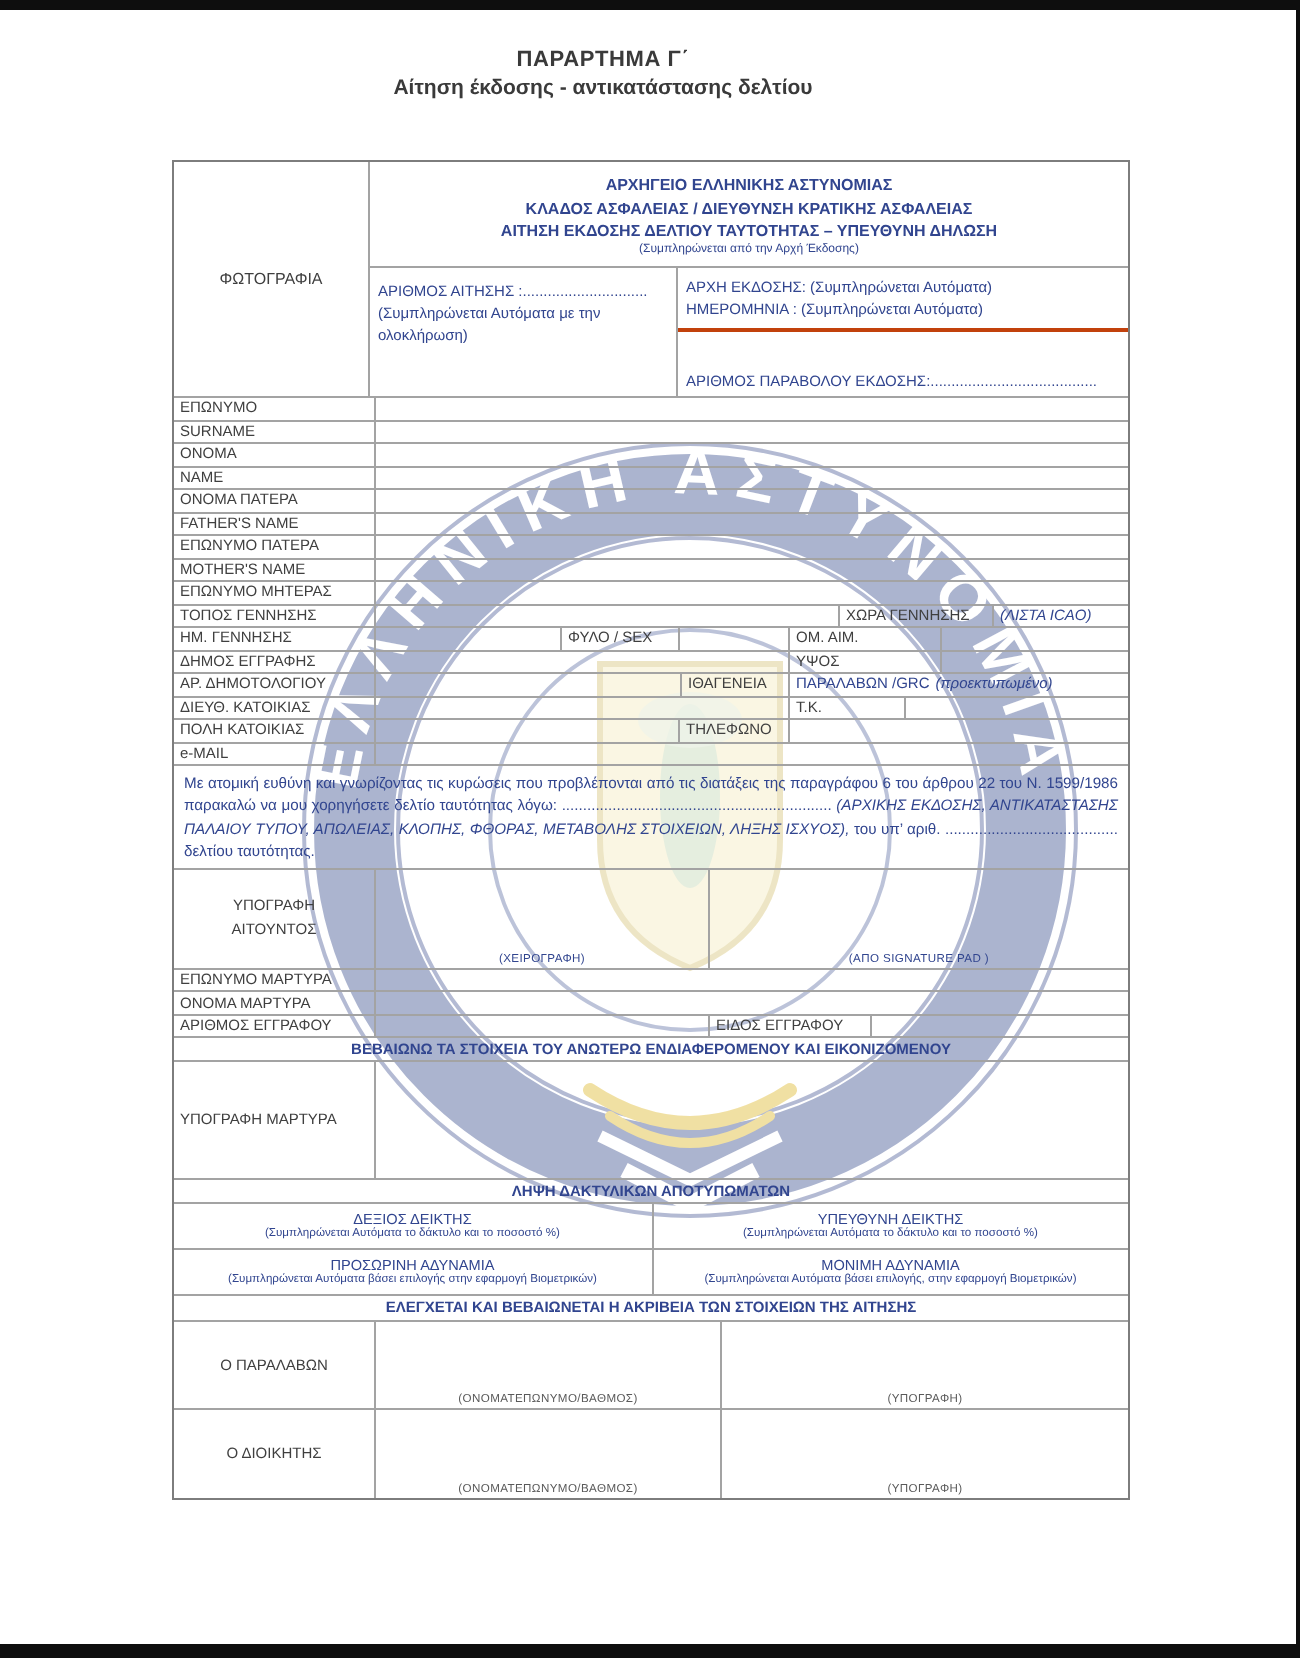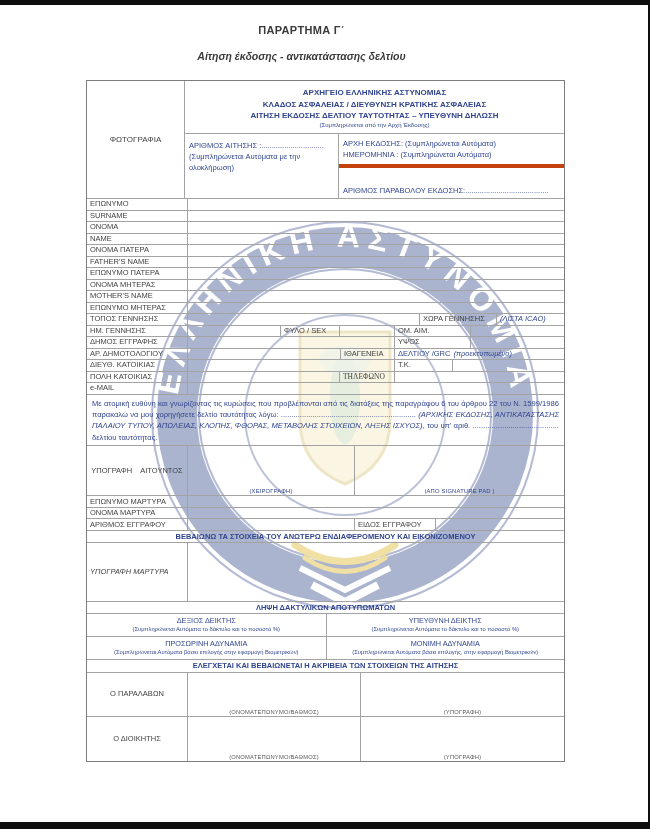--- a/index.html
+++ b/index.html
@@ -4,21 +4,21 @@
 <style>
   html,body{margin:0;padding:0;}
   body{width:650px;height:829px;position:relative;background:#ffffff;
        font-family:"Liberation Sans","DejaVu Sans",sans-serif;overflow:hidden;}
   .bar-top{position:absolute;top:0;left:0;width:650px;height:5px;background:#0e0e0e;}
   .bar-bottom{position:absolute;top:822px;left:0;width:650px;height:7px;background:#0e0e0e;}
   .bar-right{position:absolute;top:0;right:0;width:2px;height:829px;background:#0e0e0e;}
 
   .titles{position:absolute;top:24px;left:0;width:603px;text-align:center;color:#3a3a3a;}
   .title{font-size:11px;font-weight:bold;letter-spacing:.3px;}
-  .subtitle{font-size:10.5px;font-weight:bold;margin-top:14px;font-style:italic;}
+  .subtitle{font-size:10.5px;font-weight:bold;margin-top:2px;}
 
   
   .wm{position:absolute;left:0;top:0;pointer-events:none;z-index:0;}
 
   
   .sheet{position:absolute;left:86px;top:80px;width:477px;border:1px solid #7d7d7d;z-index:1;}
   .row{display:flex;border-top:1px solid #a3a3a3;min-height:11.5px;align-items:stretch;box-sizing:border-box;}
   .cell{border-left:1px solid #a3a3a3;box-sizing:border-box;display:flex;align-items:center;}
   .cell.nb{border-left:none;}
   .fill{flex:1 1 auto;}
@@ -32,41 +32,41 @@
   .hdr-row{display:flex;min-height:117px;}
   .photo-cell{flex:0 0 98px;border-right:1px solid #a3a3a3;display:flex;align-items:center;justify-content:center;box-sizing:border-box;}
   .photo-cell .label{font-size:8px;}
   .hdr-right{flex:1 1 auto;display:flex;flex-direction:column;}
   .org{padding:6px 4px 3px;text-align:center;color:#31458f;}
   .org .l{font-size:8px;font-weight:bold;line-height:1.45;}
   .org .n{font-size:6px;line-height:1.3;}
   .hdr-sub{display:flex;border-top:1px solid #a3a3a3;flex:1 1 auto;}
   .appno{flex:0 0 154px;border-right:1px solid #a3a3a3;box-sizing:border-box;padding:6px 4px;font-size:7.5px;color:#31458f;line-height:1.5;}
   .authority{flex:1 1 auto;display:flex;flex-direction:column;font-size:7.5px;color:#31458f;}
-  .authority .top{padding:4px 4px 3px;line-height:1.55;border-bottom:4px solid #c2410c;}
+  .authority .top{padding:4px 4px 3px;line-height:1.55;border-bottom:2px solid #c2410c;}
   .authority .bottom{padding:2px 4px 3px;display:flex;align-items:flex-end;flex:1 1 auto;}
 
   
   .decl{display:block;padding:3px 5px 2px;font-size:7.6px;line-height:1.5;color:#31458f;text-align:justify;}
 
   
   .sig-row{min-height:50px;}
-  .sig-label{flex-direction:row;justify-content:center;gap:2px;}
+  .sig-label{flex-direction:column;justify-content:center;gap:2px;}
   .cap-cell{align-items:flex-end;justify-content:center;padding-bottom:1px;}
   .caption{font-size:5.8px;color:#31458f;letter-spacing:.2px;}
   .caption.gray{color:#5a5a5a;}
 
   .sec-head{justify-content:center;font-size:7.5px;font-weight:bold;color:#31458f;padding:1px 0;}
 
   .half{flex:0 0 50%;flex-direction:column;justify-content:center;padding:1px 2px;box-sizing:border-box;}
   .half .t{font-size:7.3px;color:#31458f;text-align:center;line-height:1.3;}
   .half .c{font-size:5.8px;color:#31458f;text-align:center;line-height:1.3;}
 
   .officer-row{min-height:44px;}
-  .tall59{min-height:59px;font-style:italic;}
+  .tall59{min-height:59px;}
 </style>
 </head>
 <body>
 
 <div class="bar-top"></div>
 <div class="bar-bottom"></div>
 <div class="bar-right"></div>
 
 <svg class="wm" width="650" height="829" viewBox="0 0 650 829">
   <g opacity="0.5">
@@ -163,26 +163,20 @@
       <div class="cell fill"></div>
     </div>
   <div class="row">
       <div class="cell nb w100">
         <span class="label">ΕΠΩΝΥΜΟ ΠΑΤΕΡΑ</span>
       </div>
       <div class="cell fill"></div>
     </div>
   <div class="row">
       <div class="cell nb w100">
-        <span class="label">ΟΝΟΜΑ ΜΗΤΕΡΑΣ</span>
-      </div>
-      <div class="cell fill"></div>
-    </div>
-  <div class="row">
-      <div class="cell nb w100">
         <span class="label">MOTHER'S NAME</span>
       </div>
       <div class="cell fill"></div>
     </div>
   <div class="row">
       <div class="cell nb w100">
         <span class="label">ΕΠΩΝΥΜΟ ΜΗΤΕΡΑΣ</span>
       </div>
       <div class="cell fill"></div>
     </div>
@@ -228,42 +222,42 @@
 
   <div class="row">
     <div class="cell nb w100">
         <span class="label">ΑΡ. ΔΗΜΟΤΟΛΟΓΙΟΥ</span>
       </div>
     <div class="cell" style="flex:0 0 153px;"></div>
     <div class="cell" style="flex:0 0 54px;">
         <span class="label">ΙΘΑΓΕΝΕΙΑ</span>
       </div>
     <div class="cell fill">
-        <span class="label navy">ΔΕΛΤΙΟΥ /GRC</span>
+        <span class="label navy">ΠΑΡΑΛΑΒΩΝ /GRC</span>
         <span class="label navy italic" style="padding-left:0;">(προεκτυπωμένο)</span>
       </div>
   </div>
 
   <div class="row">
     <div class="cell nb w100">
         <span class="label">ΔΙΕΥΘ. ΚΑΤΟΙΚΙΑΣ</span>
       </div>
     <div class="cell" style="flex:0 0 207px;"></div>
     <div class="cell" style="flex:0 0 58px;">
         <span class="label">Τ.Κ.</span>
       </div>
     <div class="cell fill"></div>
   </div>
 
   <div class="row">
     <div class="cell nb w100">
         <span class="label">ΠΟΛΗ ΚΑΤΟΙΚΙΑΣ</span>
       </div>
     <div class="cell" style="flex:0 0 152px;"></div>
-    <div class="cell" style="flex:0 0 55px;font-family:Liberation Serif, serif;">
+    <div class="cell" style="flex:0 0 55px;">
         <span class="label">ΤΗΛΕΦΩΝΟ</span>
       </div>
     <div class="cell fill"></div>
   </div>
 
   <div class="row">
     <div class="cell nb w100">
         <span class="label">e-MAIL</span>
       </div>
     <div class="cell fill"></div>

